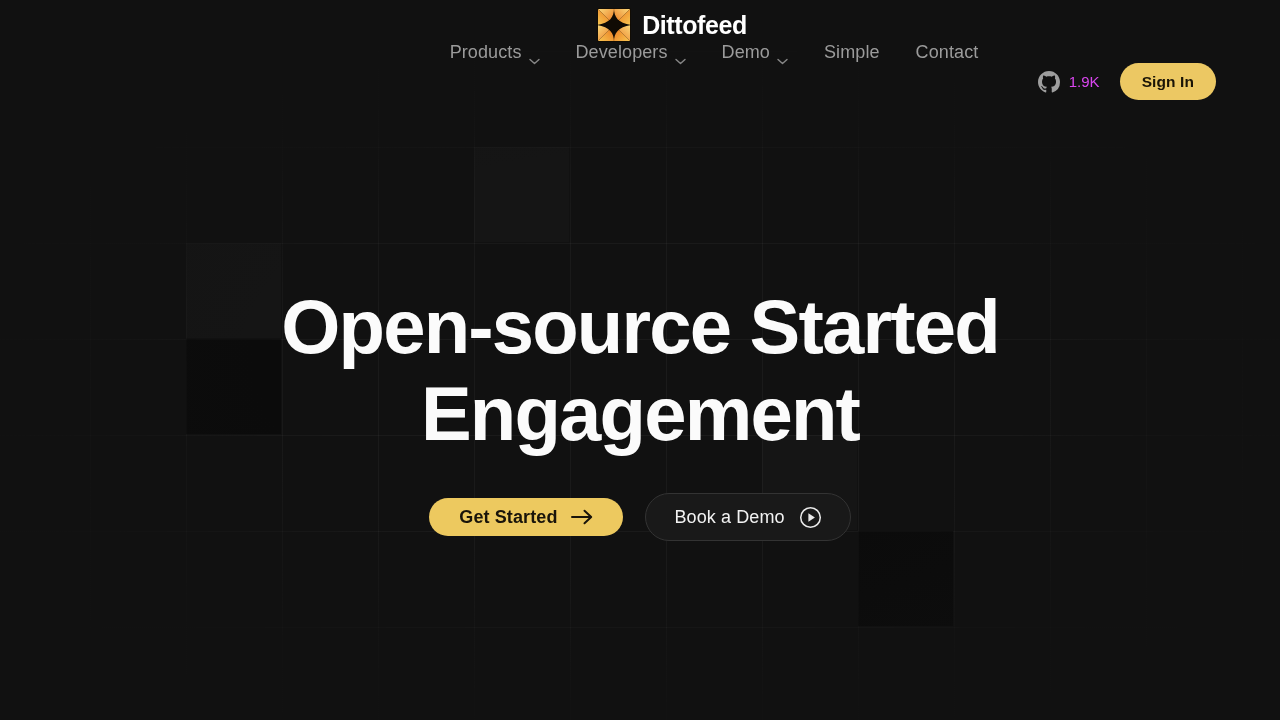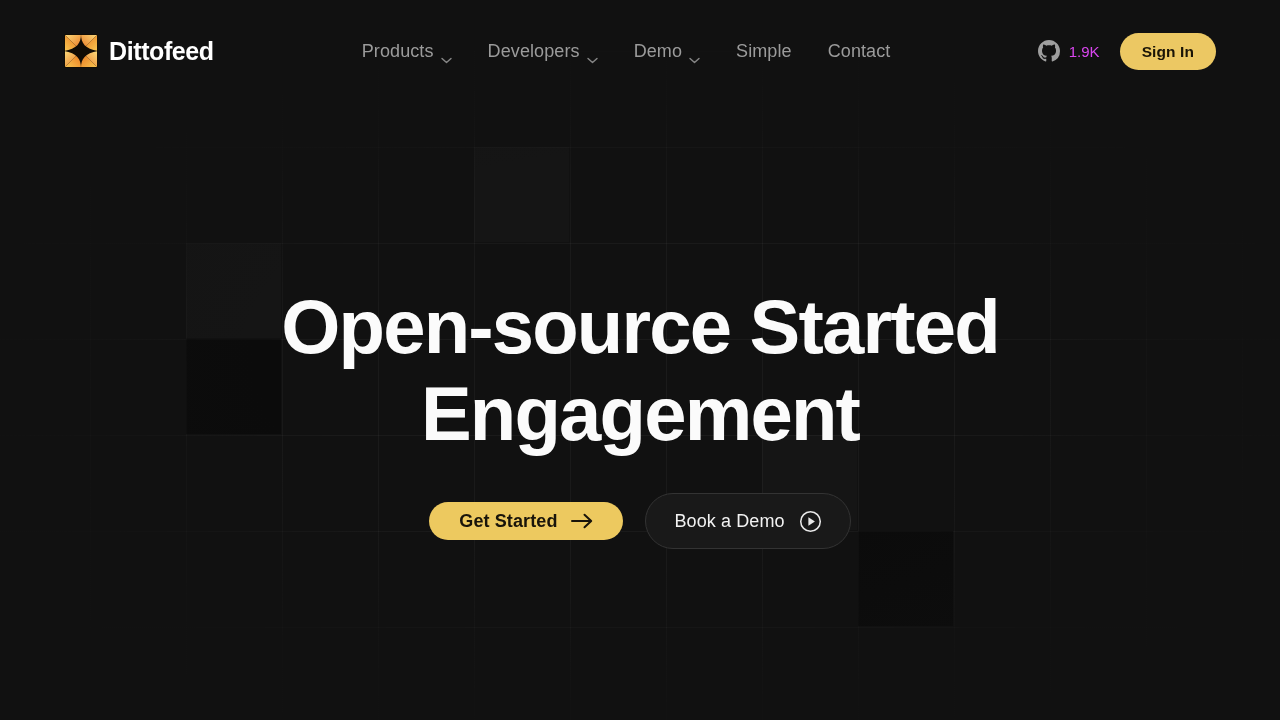--- a/index.html
+++ b/index.html
@@ -30,22 +30,22 @@
   }
   .grid-cell.dark { background:rgba(0,0,0,0.35); }
   .vignette {
     position:absolute; left:0; top:0; width:1280px; height:720px;
     background:radial-gradient(ellipse 75% 70% at 50% 50%, rgba(17,17,17,0) 40%, rgba(17,17,17,0.55) 80%, rgba(17,17,17,0.9) 100%);
     pointer-events:none;
   }
 
   
   .header {
-    position:absolute; left:0; top:17px; width:1280px; height:68px;
-    display:flex; align-items:center; z-index:20;
+    position:absolute; left:0; top:8px; width:1280px; height:68px;
+    display:flex; align-items:center; z-index:20;flex-direction:column;
   }
   .brand { display:flex; align-items:center; gap:11px; margin-left:64px; }
   .logo-mark { width:34px; height:34px; position:relative; display:block; }
   .brand-name {
     color:#ffffff; font-size:25px; font-weight:700; letter-spacing:-0.4px;
     line-height:1;
   }
 
   .nav { display:flex; align-items:center; gap:36px; margin-left:148px; }
   .nav-item {
@@ -93,21 +93,21 @@
   .btn {
     display:flex; align-items:center; gap:14px;
     border-radius:999px; height:38px; padding:0 30px;
     font-size:18px; font-weight:700; letter-spacing:0.1px;
     cursor:pointer; border:none; white-space:nowrap;
     font-family:"Liberation Sans", sans-serif;
   }
   .btn-primary { background:#edc95f; color:#19140a; }
   .btn-secondary {
     background:#191919; color:#f2f2f2; font-weight:500;
-    border:1px solid #333333; height:56px; padding:0 28px;
+    border:1px solid #333333; height:48px; padding:0 28px;
   }
   .arrow-icon { width:22px; height:16px; display:block; }
   .play-icon { width:23px; height:23px; display:block; }
 </style>
 </head>
 <body>
 
 <div class="page">
 
   <div class="grid-layer"></div>

